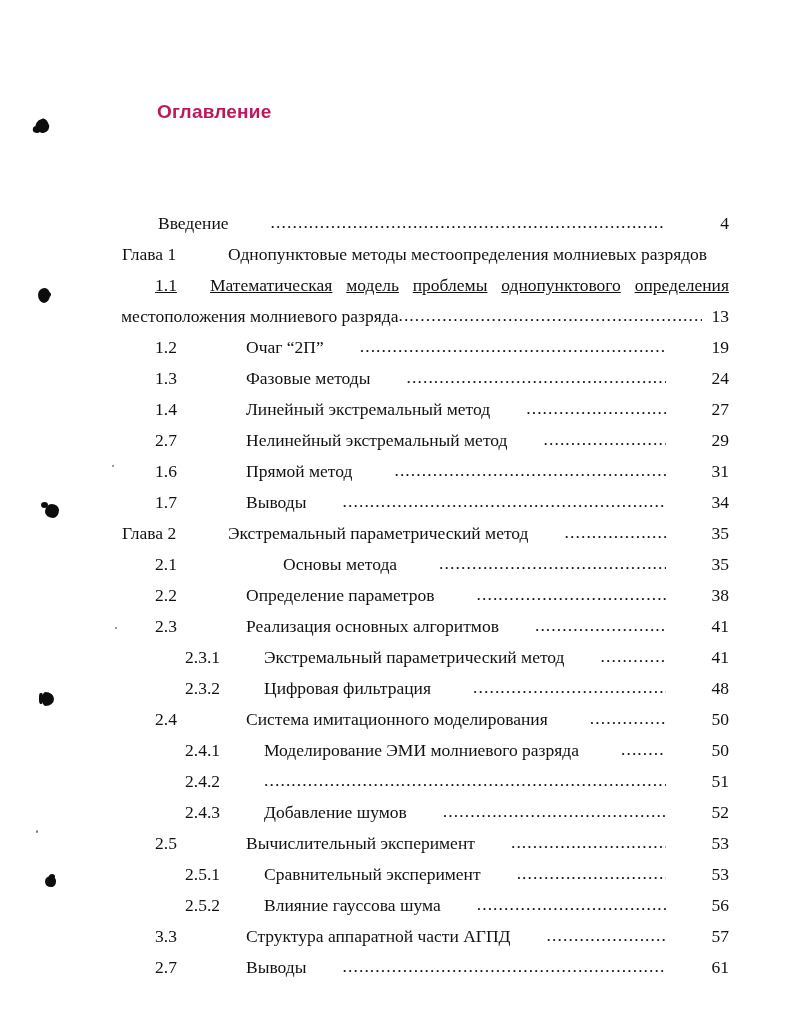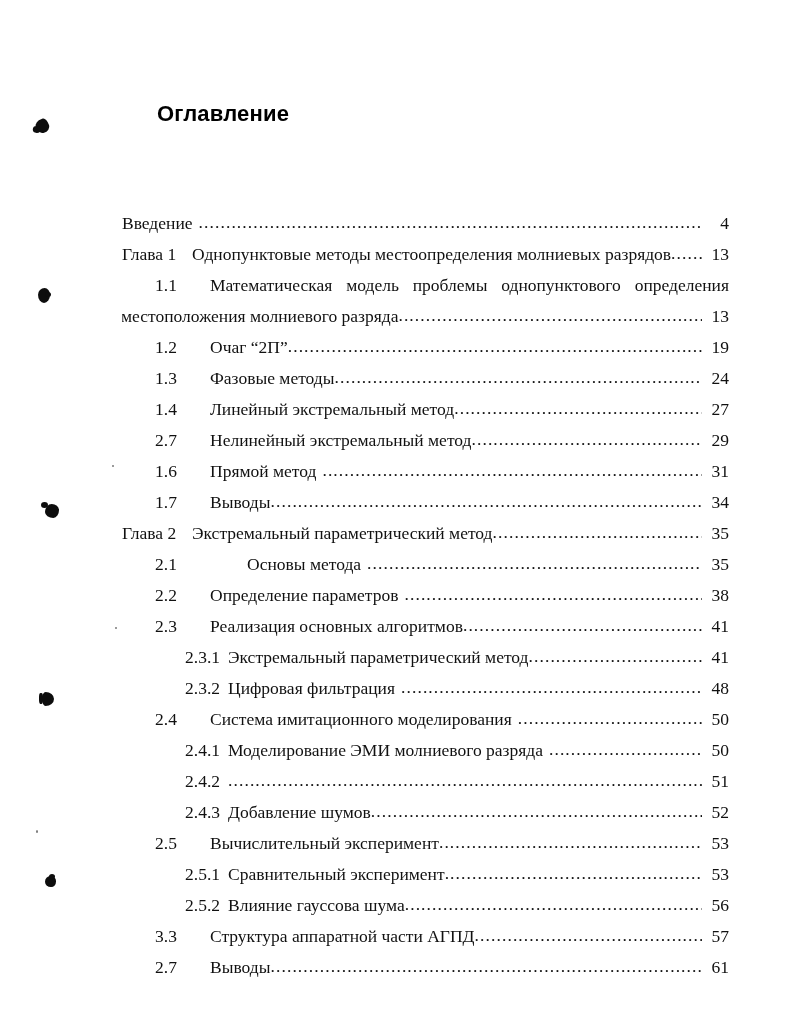--- a/index.html
+++ b/index.html
@@ -56,42 +56,43 @@
   .sp-2 { left: 115px; top: 627px; }
   .sp-3 { left: 36px; top: 830px; width: 2px; height: 3px; }
 
   
   .toc-title {
     position: absolute;
     left: 157px;
     top: 101px;
     font-family: "Liberation Sans", "DejaVu Sans", sans-serif;
     font-weight: bold;
-    font-size: 22px;
+    font-size: 19px;
     letter-spacing: 0.2px;
-    color: #000000;
+    color: #be185d;
     white-space: nowrap;
   }
 
   
   .toc {
     position: absolute;
     left: 122px;
     top: 208px;
     width: 607px;
     font-size: 17.5px;
   }
 
   .entry {
     display: block;
     height: 31px;
     line-height: 31px;
     white-space: nowrap;
     overflow: hidden;
     position: relative;
+    gap: 36px;
   }
 
   .entry .num {
     display: inline-block;
     text-align: left;
     flex: 0 0 auto;
   }
 
   .row {
     display: flex;
@@ -136,20 +137,21 @@
   .lvl-sub .num   { width: 106px; padding-left: 63px; box-sizing: border-box; }
   .lvl-sub .label { padding-left: 0; }
 
   
   .wrap-entry { height: 62px; }
   .wrap-line1 {
     display: flex;
     height: 31px;
     line-height: 31px;
     white-space: nowrap;
+    text-decoration: underline;
   }
   .wrap-line1 .num { width: 88px; padding-left: 33px; box-sizing: border-box; }
   .wrap-line1 .just {
     flex: 1 1 auto;
     display: flex;
     justify-content: space-between;
   }
   .wrap-line2 {
     display: flex;
     align-items: baseline;

